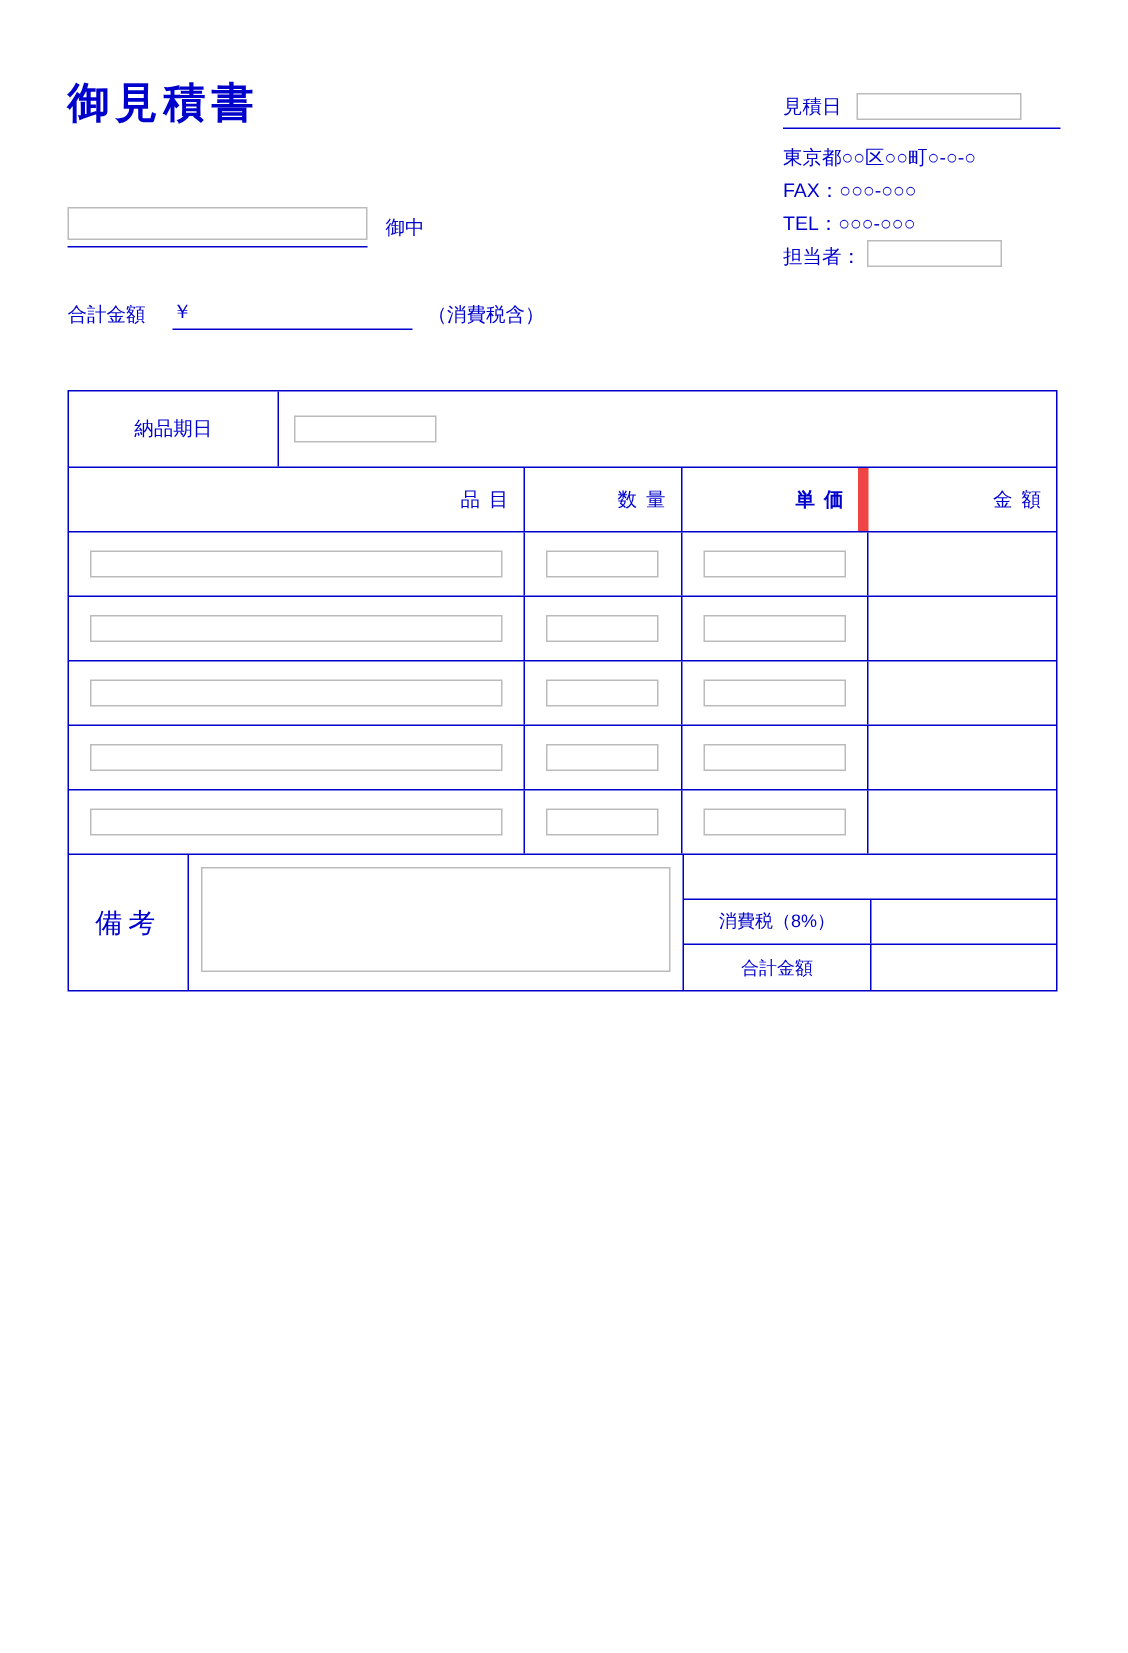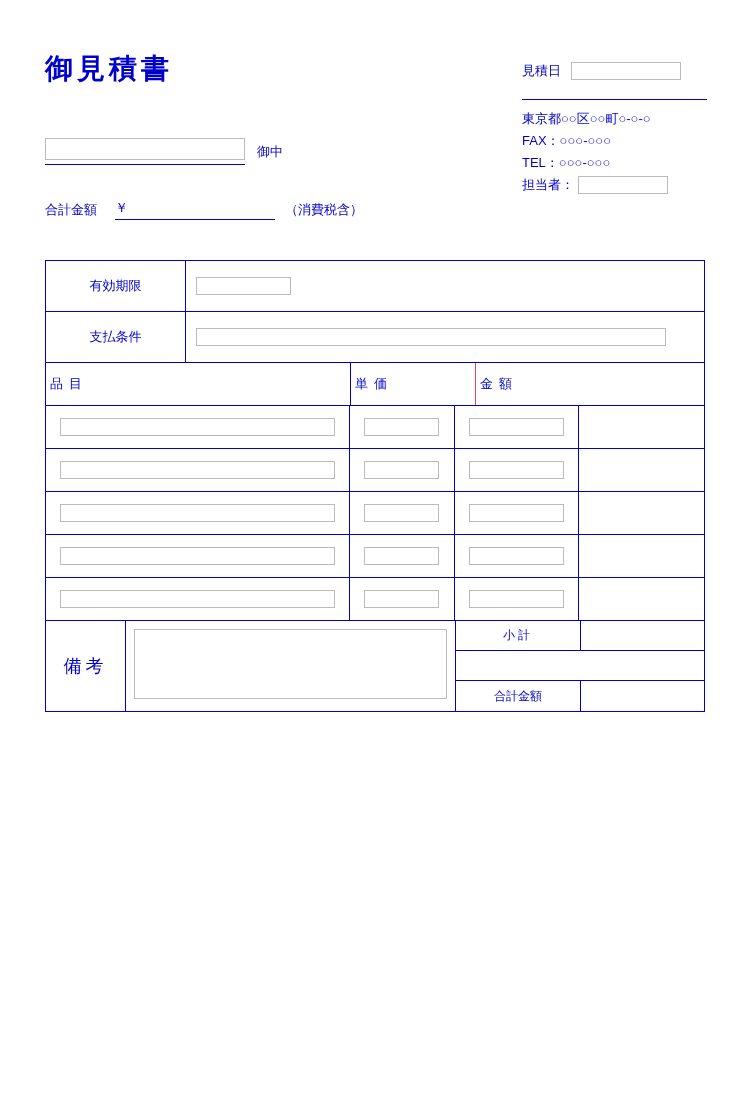--- a/index.html
+++ b/index.html
@@ -25,35 +25,35 @@
   }
   .right-block {
     margin-top: 10px;
     font-size: 13px;
     line-height: 1.7;
   }
   .date-row {
     display: flex;
     align-items: center;
     border-bottom: 1px solid #0000cc;
-    padding-bottom: 17px;
+    padding-bottom: 3px;
     margin-bottom: 8px;
     width: 185px;
   }
   .date-row .lbl { margin-right: 10px; }
   input[type=text], textarea {
     border: 1px solid #bbb;
     background: #fff;
     font-family: inherit;
     font-size: 12px;
     padding: 2px 4px;
     color: #333;
   }
   .date-row input { width: 110px; height: 18px; }
-  .person-row { display: flex; align-items: center; }
+  .person-row { display: flex; }
   .person-row input { width: 90px; height: 18px; margin-left: 4px; }
   .left-mid {
     margin-top: 50px;
   }
   .client-row {
     display: flex;
     align-items: center;
     margin-bottom: 35px;
   }
   .client-row input { width: 200px; height: 22px; }
@@ -100,26 +100,26 @@
     padding: 14px 10px;
     display: flex;
     align-items: center;
   }
   .cond-value input.short { width: 95px; height: 18px; }
   .cond-value input.long { width: 470px; height: 18px; }
 
   .items-header {
     display: flex;
     border-bottom: 1px solid #0000cc;
-    text-align: left;
+    text-align: right;
     font-size: 13px;
   }
   .col-item { width: 305px; border-right: 1px solid #0000cc; padding: 12px 4px; letter-spacing: 6px; }
   .col-qty  { width: 105px; border-right: 1px solid #0000cc; padding: 12px 4px; letter-spacing: 6px; }
-  .col-unit { width: 125px; border-right: 1px solid #ef4444; padding: 12px 4px; letter-spacing: 6px; }
+  .col-unit { width: 125px; border-right: 7px solid #ef4444; padding: 12px 4px; letter-spacing: 6px; font-weight: bold; }
   .col-amt  { width: 125px; padding: 12px 4px; letter-spacing: 6px; }
 
   .item-row {
     display: flex;
     border-bottom: 1px solid #0000cc;
   }
   .cell { display: flex; align-items: center; justify-content: center; padding: 12px 6px; }
   .cell.item { width: 305px; border-right: 1px solid #0000cc; }
   .cell.qty  { width: 105px; border-right: 1px solid #0000cc; }
   .cell.unit { width: 125px; border-right: 1px solid #0000cc; }
@@ -216,34 +216,29 @@
     <div class="person-row">
       <span>担当者：</span>
       <input type="text" value="" style="">
     </div>
   </div>
 </div>
 
 <div class="main-table">
 
   <div class="cond-row">
-    <div class="cond-label">有効期限</div>
+    <div class="cond-label">納品期日</div>
     <div class="cond-value">
         <input class="short" type="text" value="" style="">
       </div>
   </div>
-  <div class="cond-row">
-    <div class="cond-label">支払条件</div>
-    <div class="cond-value">
-        <input class="long" type="text" value="" style="">
-      </div>
-  </div>
 
   <div class="items-header">
     <div class="col-item">品目</div>
+    <div class="col-qty">数量</div>
     <div class="col-unit">単価</div>
     <div class="col-amt">金額</div>
   </div>
 
   <div class="item-row">
     <div class="cell item">
         <input type="text" value="" style="">
       </div>
     <div class="cell qty">
         <input type="text" value="" style="">
@@ -302,24 +297,24 @@
     <div class="cell amt"></div>
   </div>
 
   <div class="footer-row">
     <div class="notes-label">備考</div>
     <div class="notes-cell">
       <textarea style=""></textarea>
     </div>
     <div class="summary">
       <div class="sum-row">
-        <div class="sum-label">小計</div>
         <div class="sum-value"></div>
       </div>
       <div class="sum-row">
+        <div class="sum-label tax">消費税（8%）</div>
         <div class="sum-value"></div>
       </div>
       <div class="sum-row">
         <div class="sum-label tax">合計金額</div>
         <div class="sum-value"></div>
       </div>
     </div>
   </div>
 
 </div>

